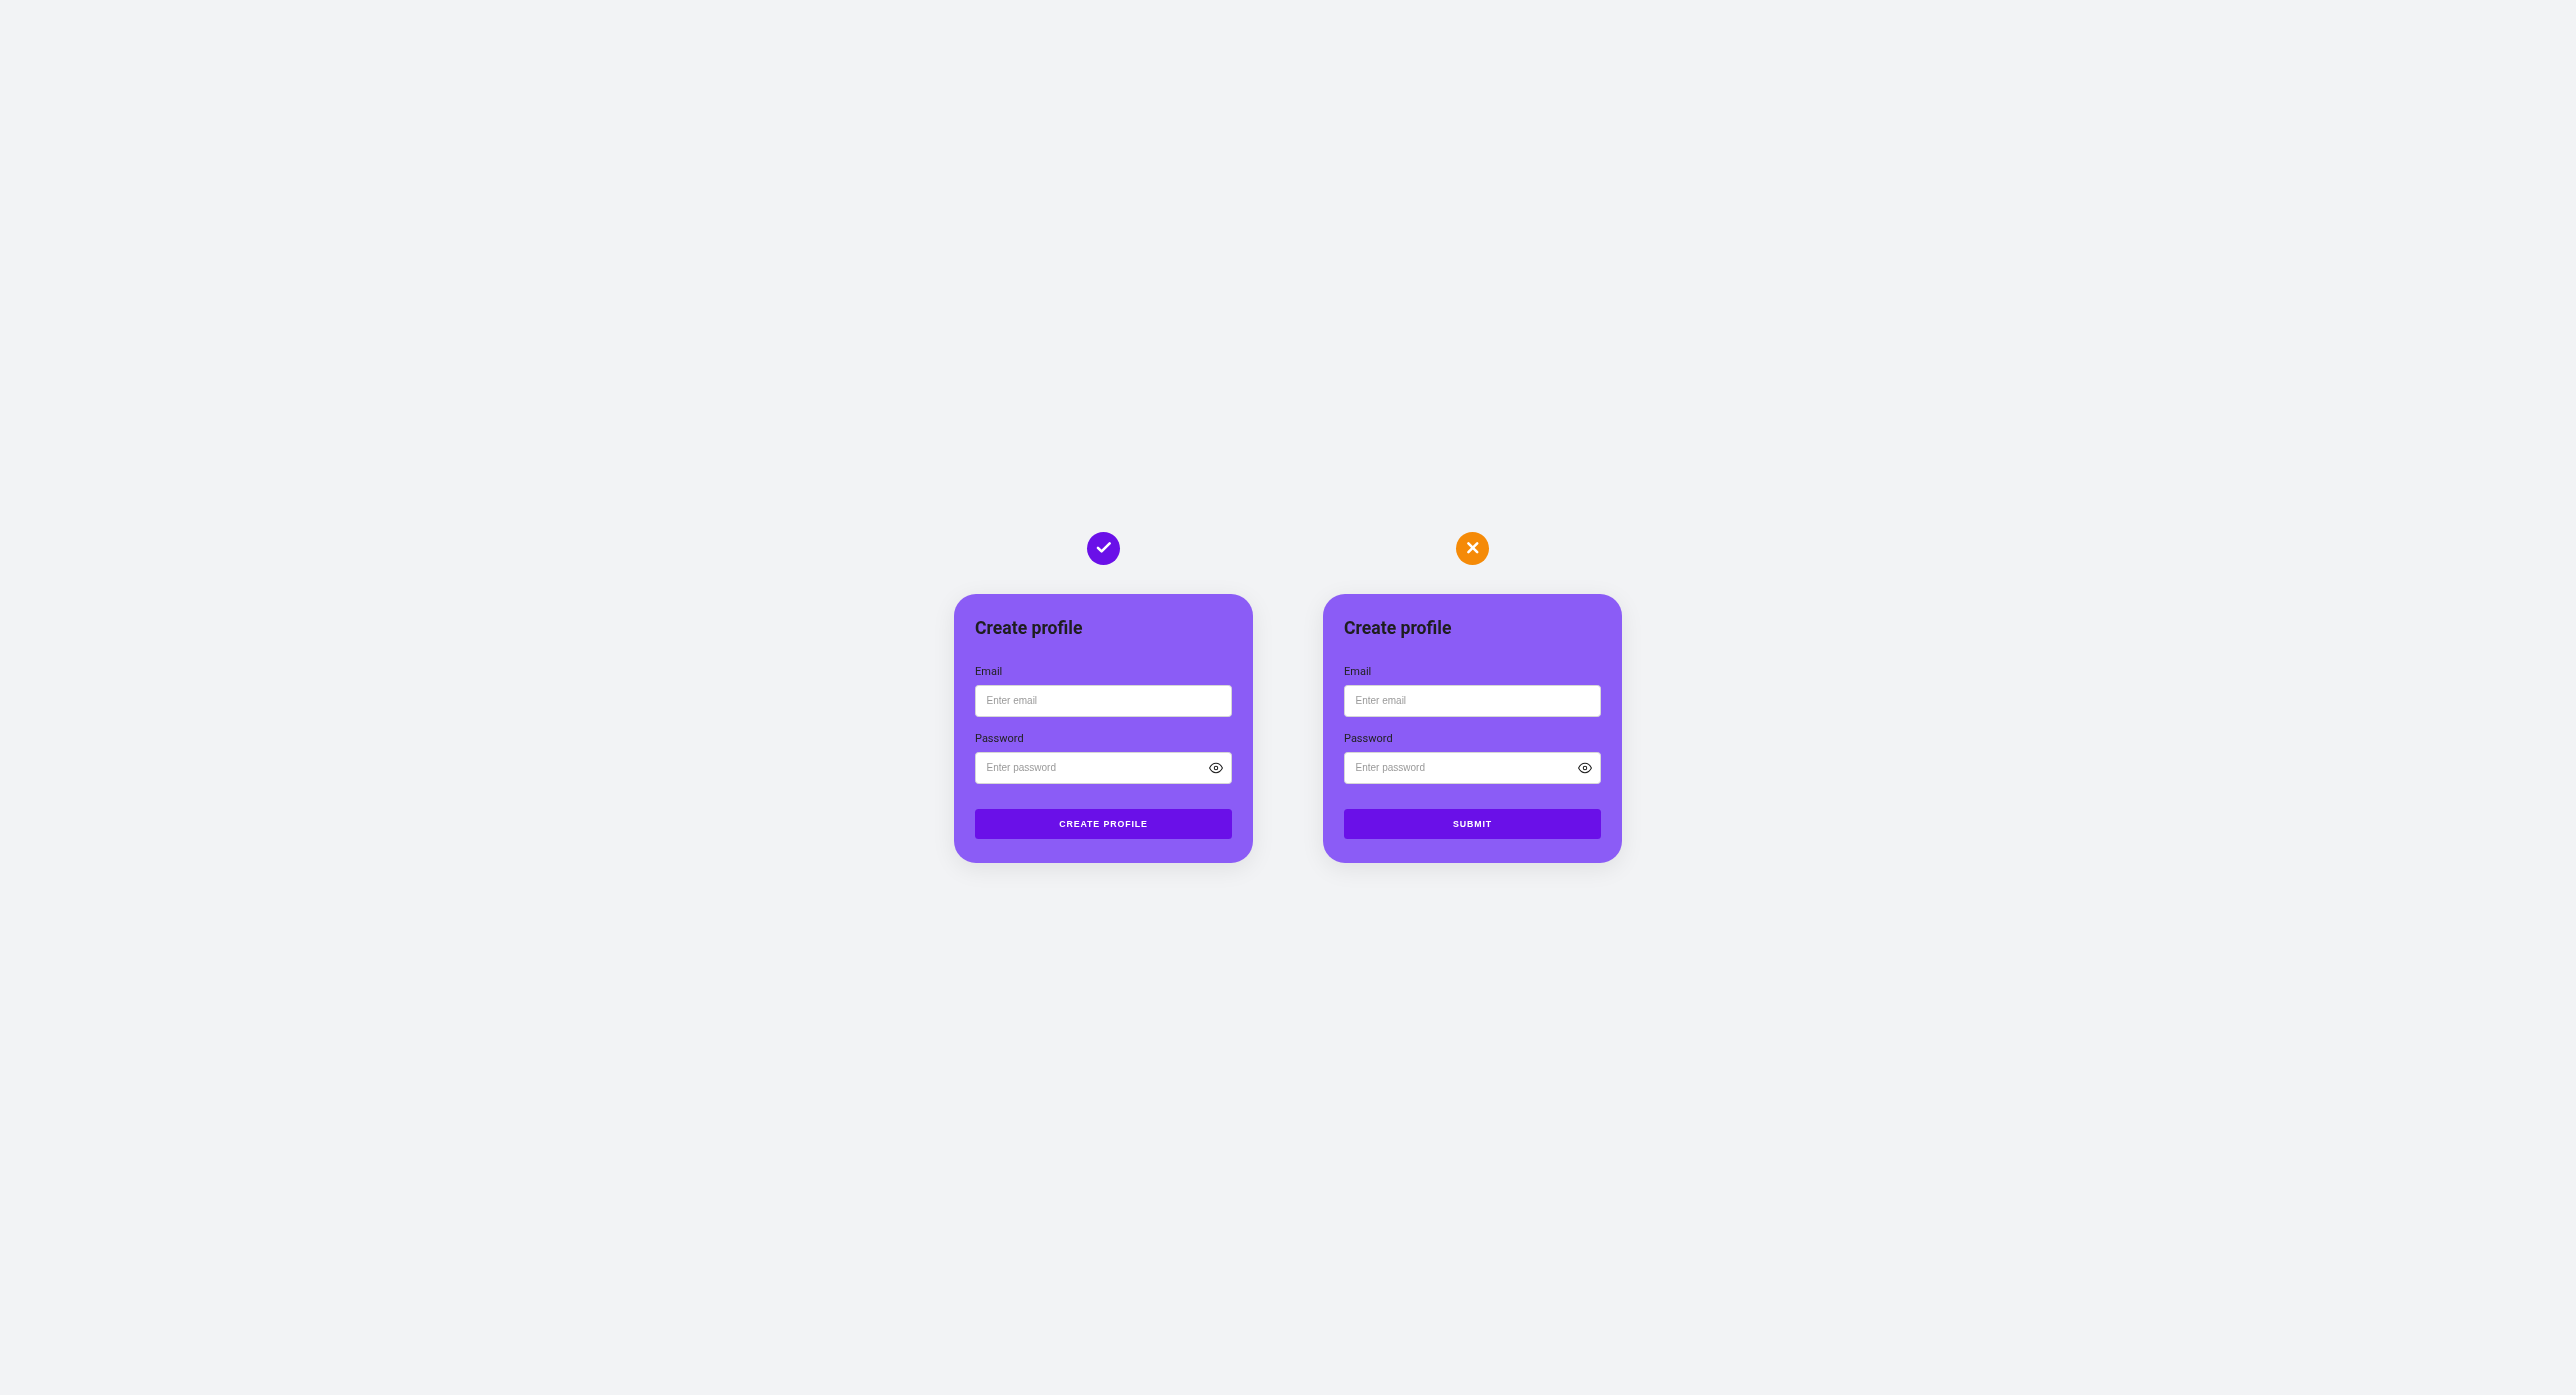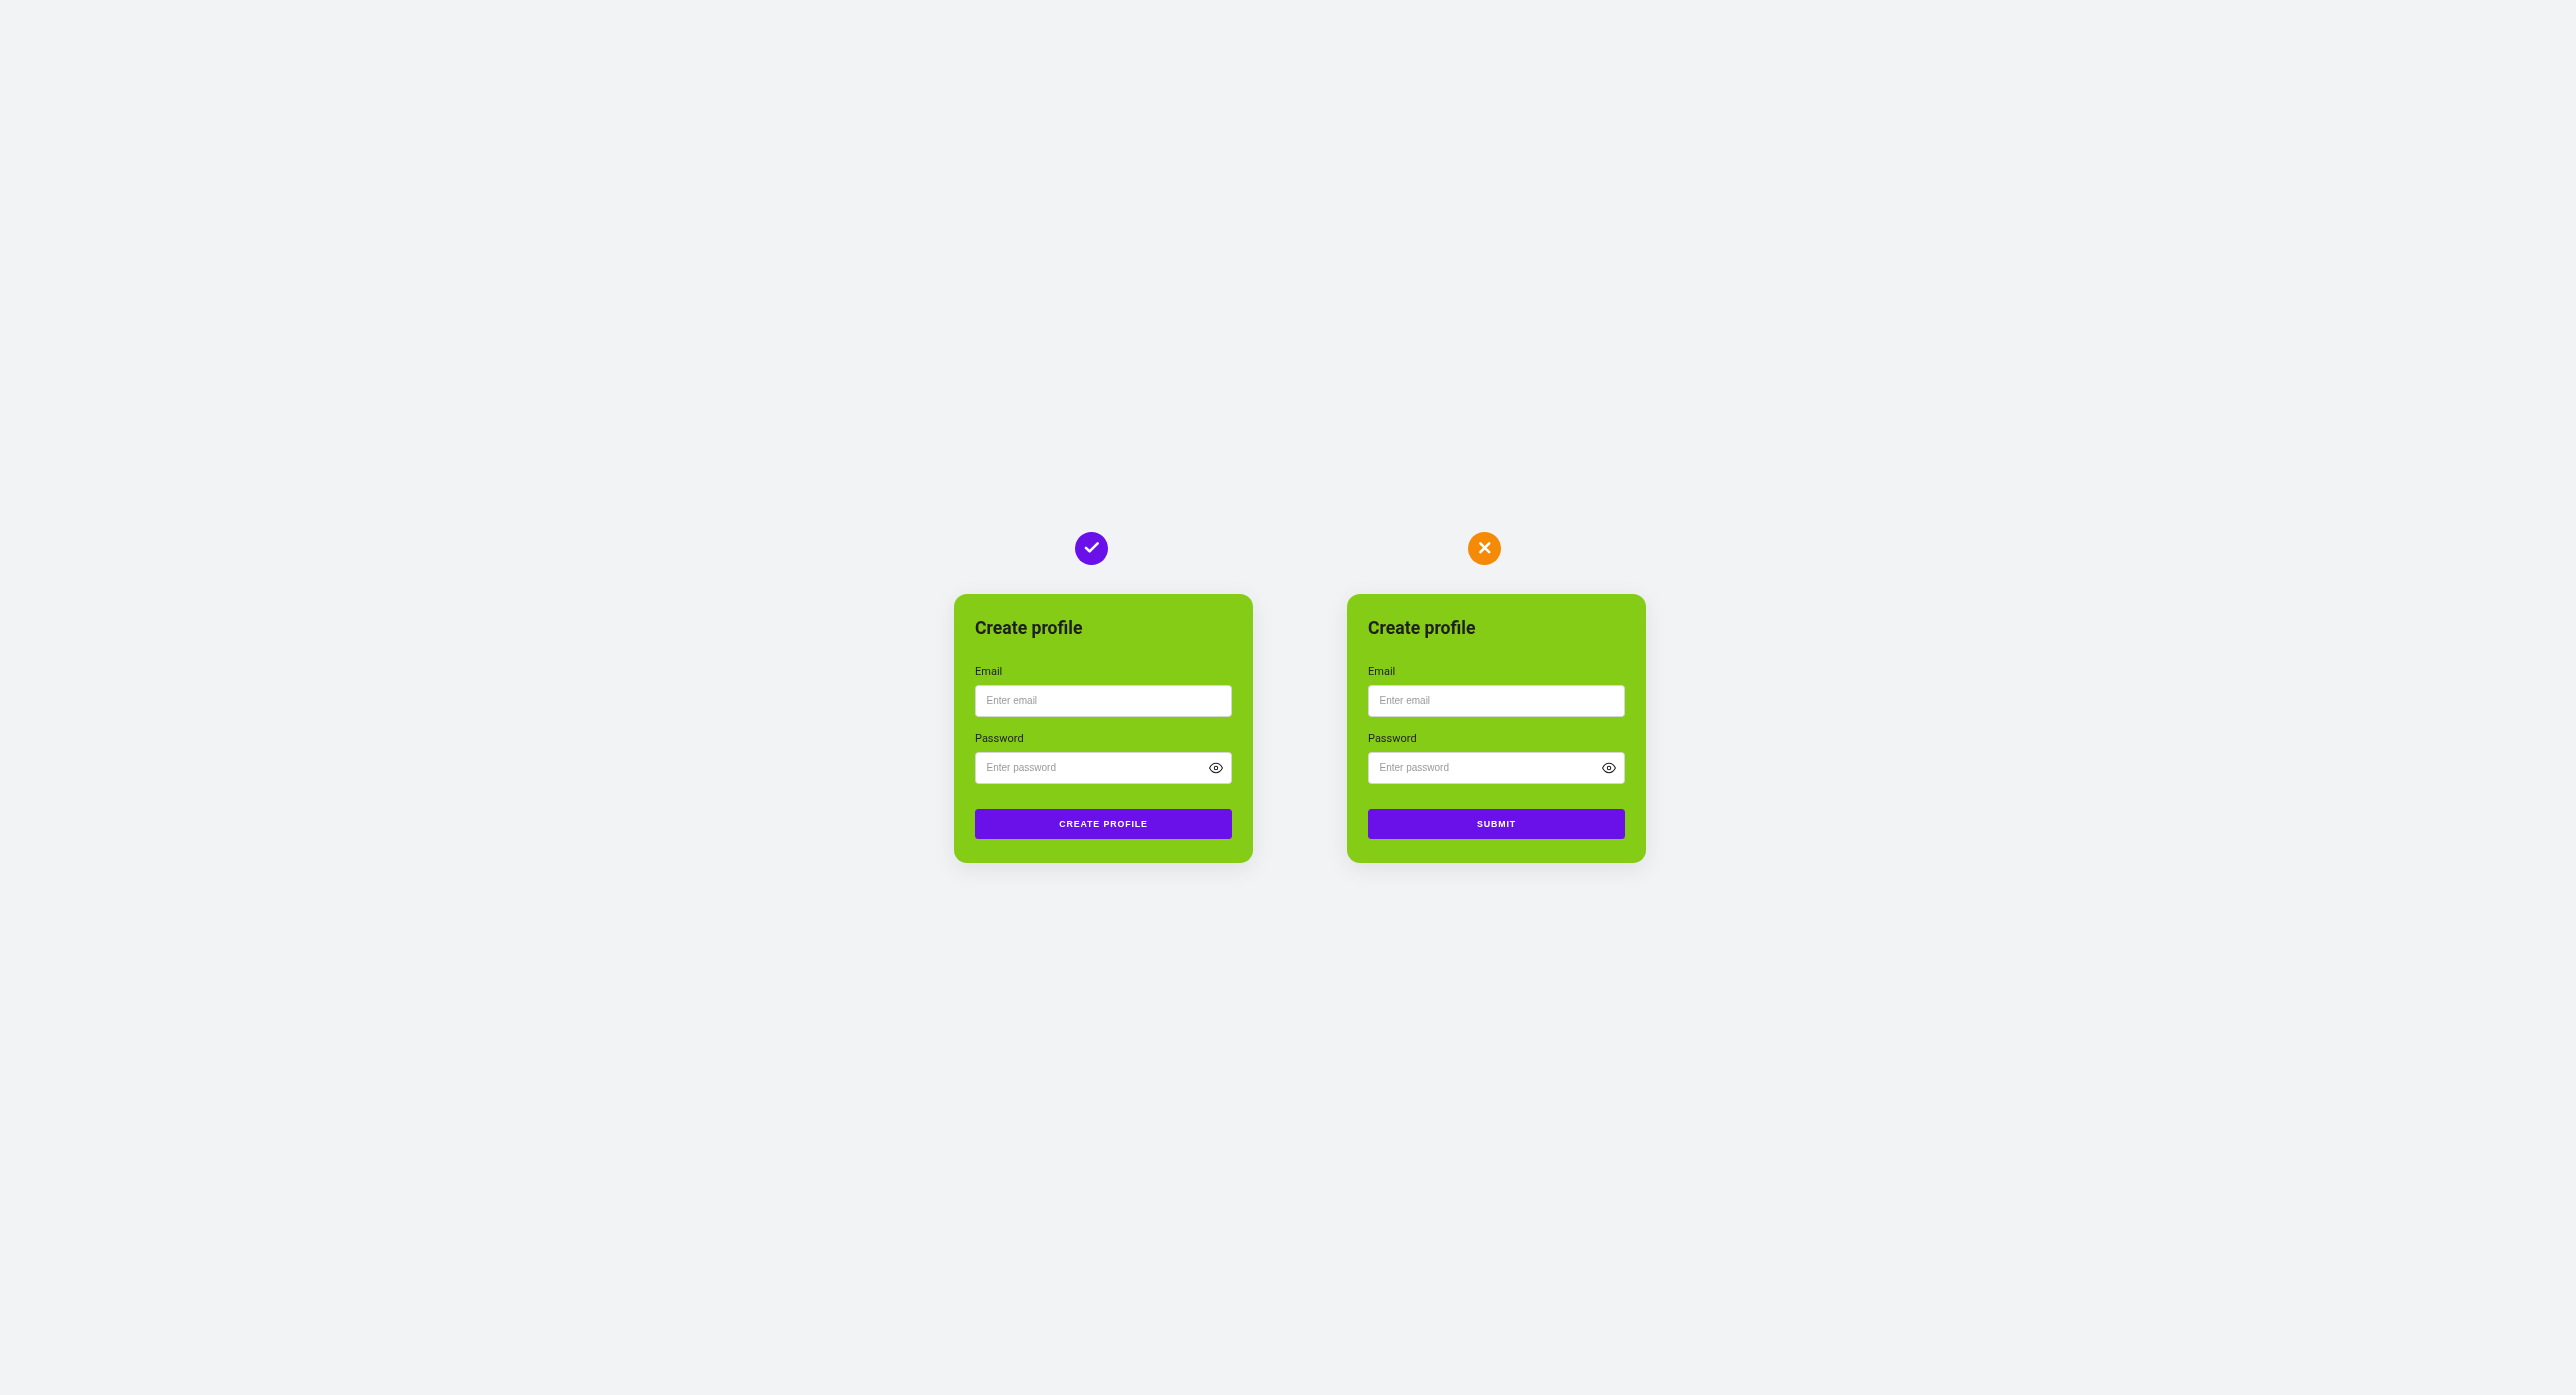--- a/index.html
+++ b/index.html
@@ -40,26 +40,25 @@
     background: #6a10e8;
   }
   .badge-bad {
     background: #f58a07;
   }
   .badge svg {
     width: 17.6px;
     height: 17.6px;
   }
   .card {
-    background: #84cc16;
-    border-radius: 13px;
+    background: #8b5cf6;
+    border-radius: 22px;
     box-shadow: 0 5.9px 23.4px rgba(0,0,0,0.08);
     padding: 23.4px 21px 23.4px 21px;
     width: 299px;
-    margin-left: 24px;
   }
   .card-title {
     font-size: 17.6px;
     font-weight: 700;
     color: #1e1e1e;
     margin-bottom: 27px;
   }
   .field {
     margin-bottom: 15px;
   }

